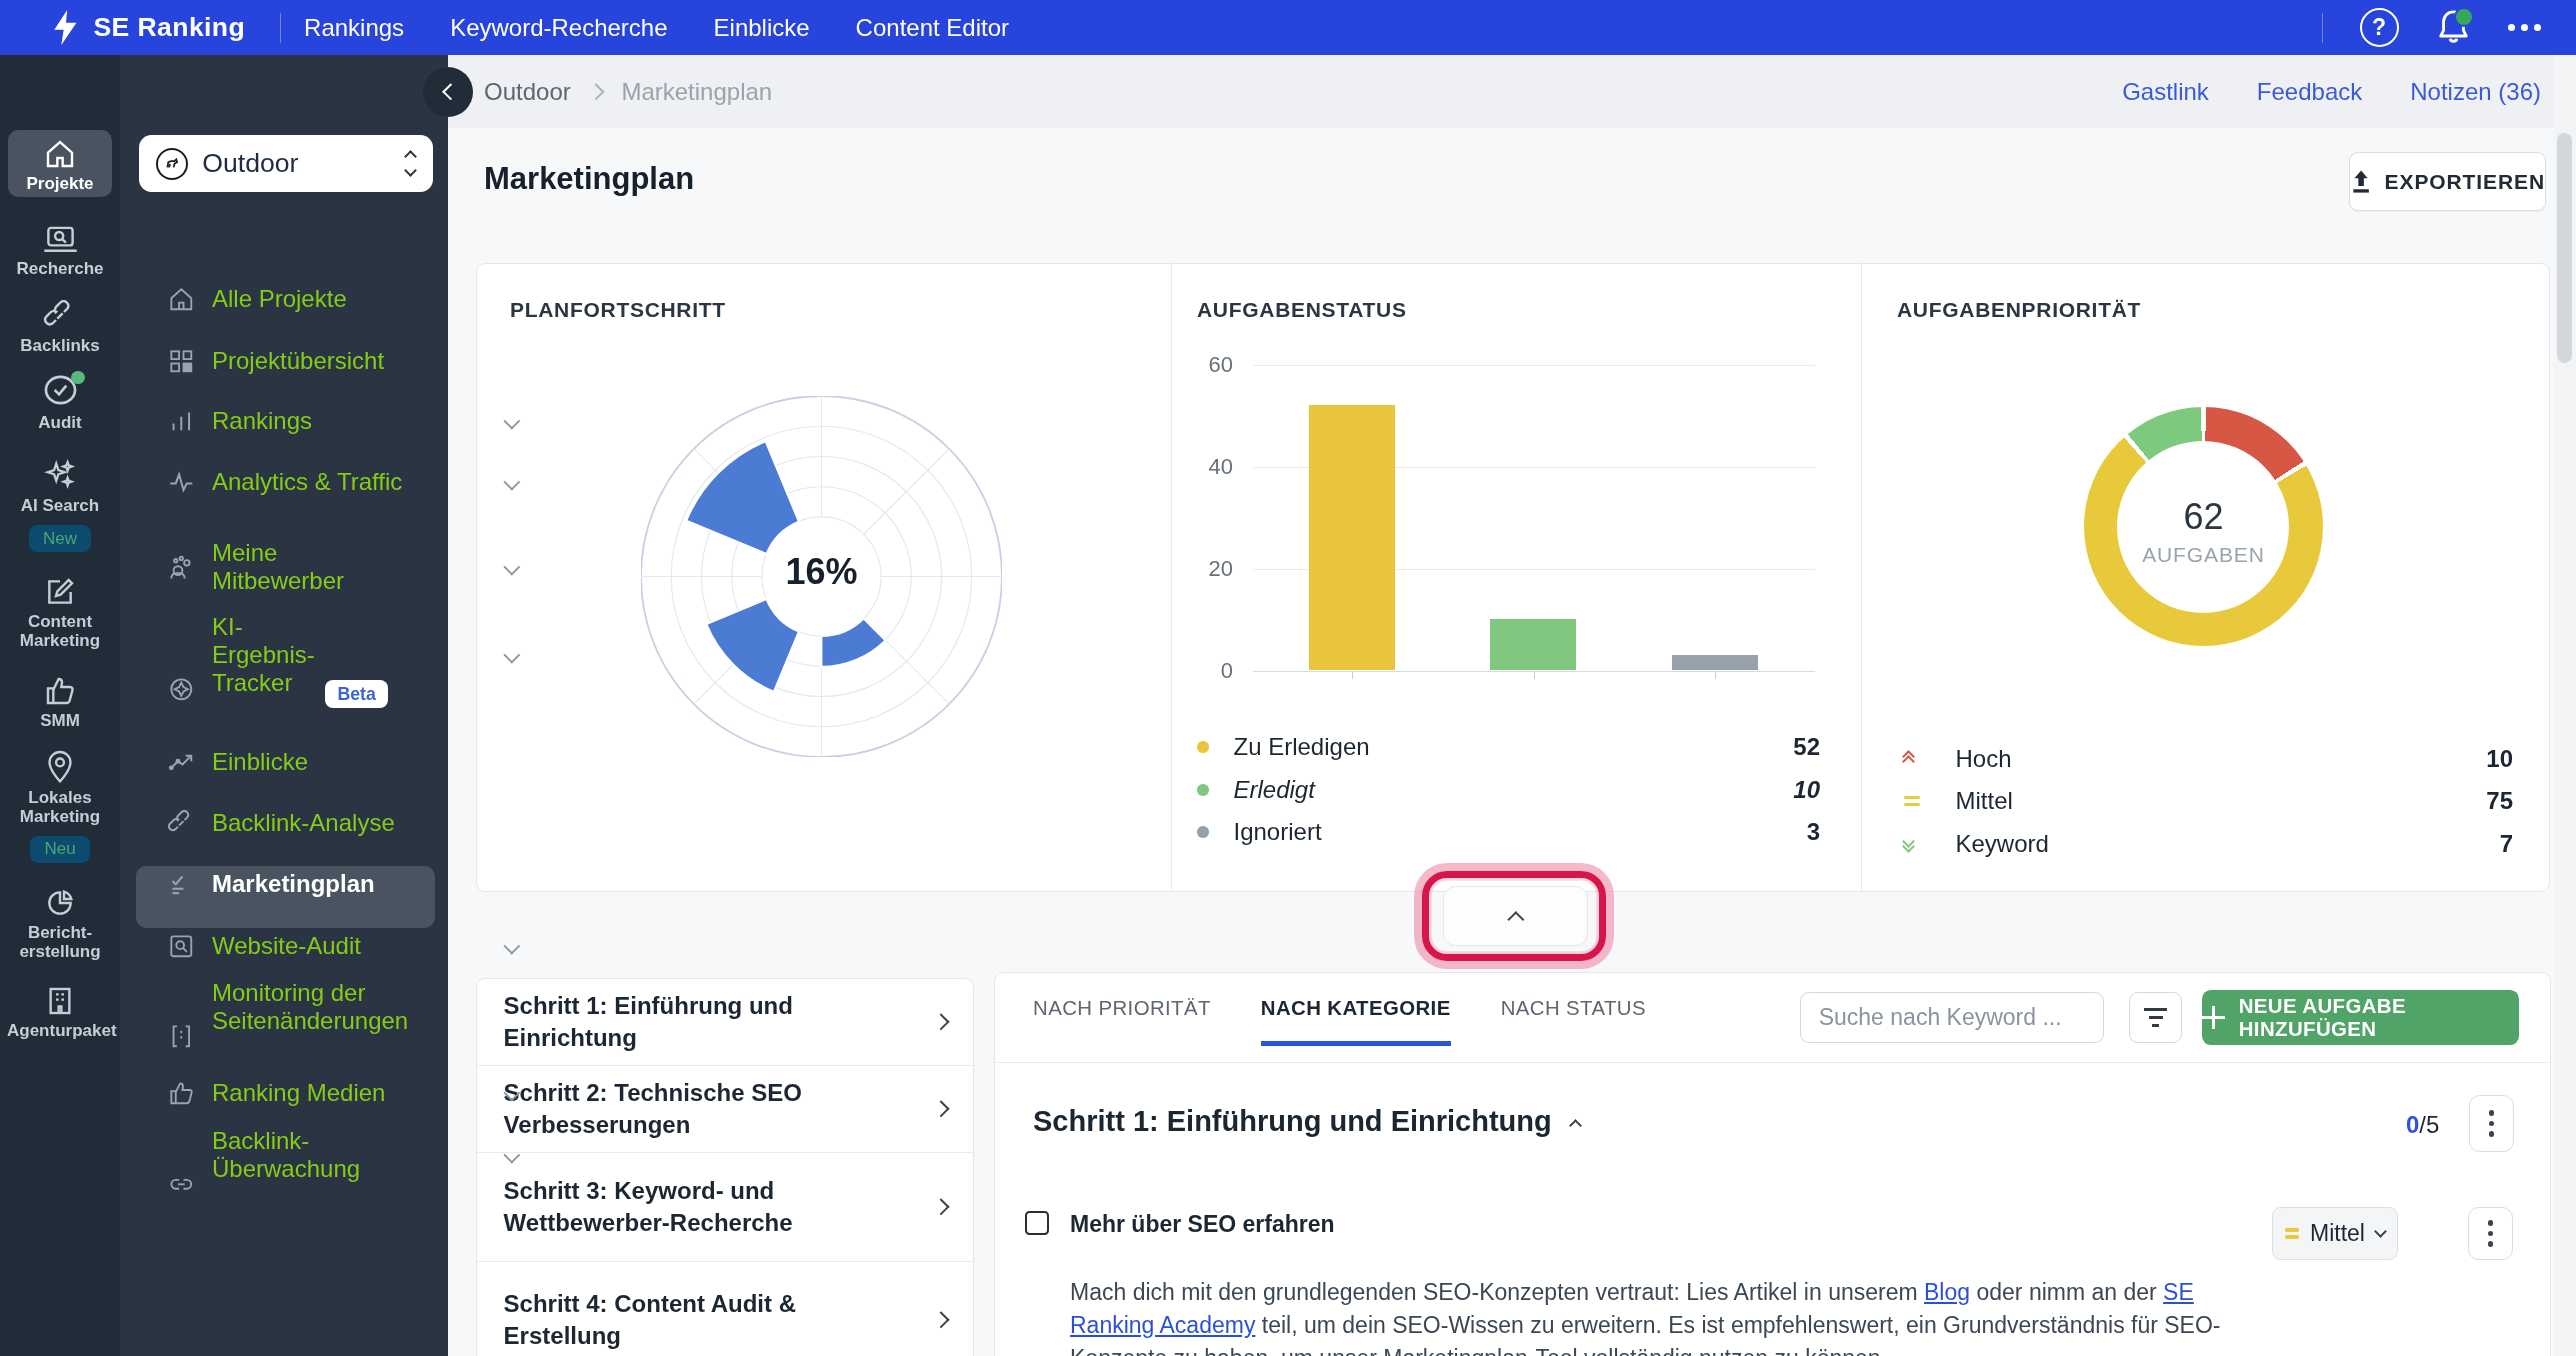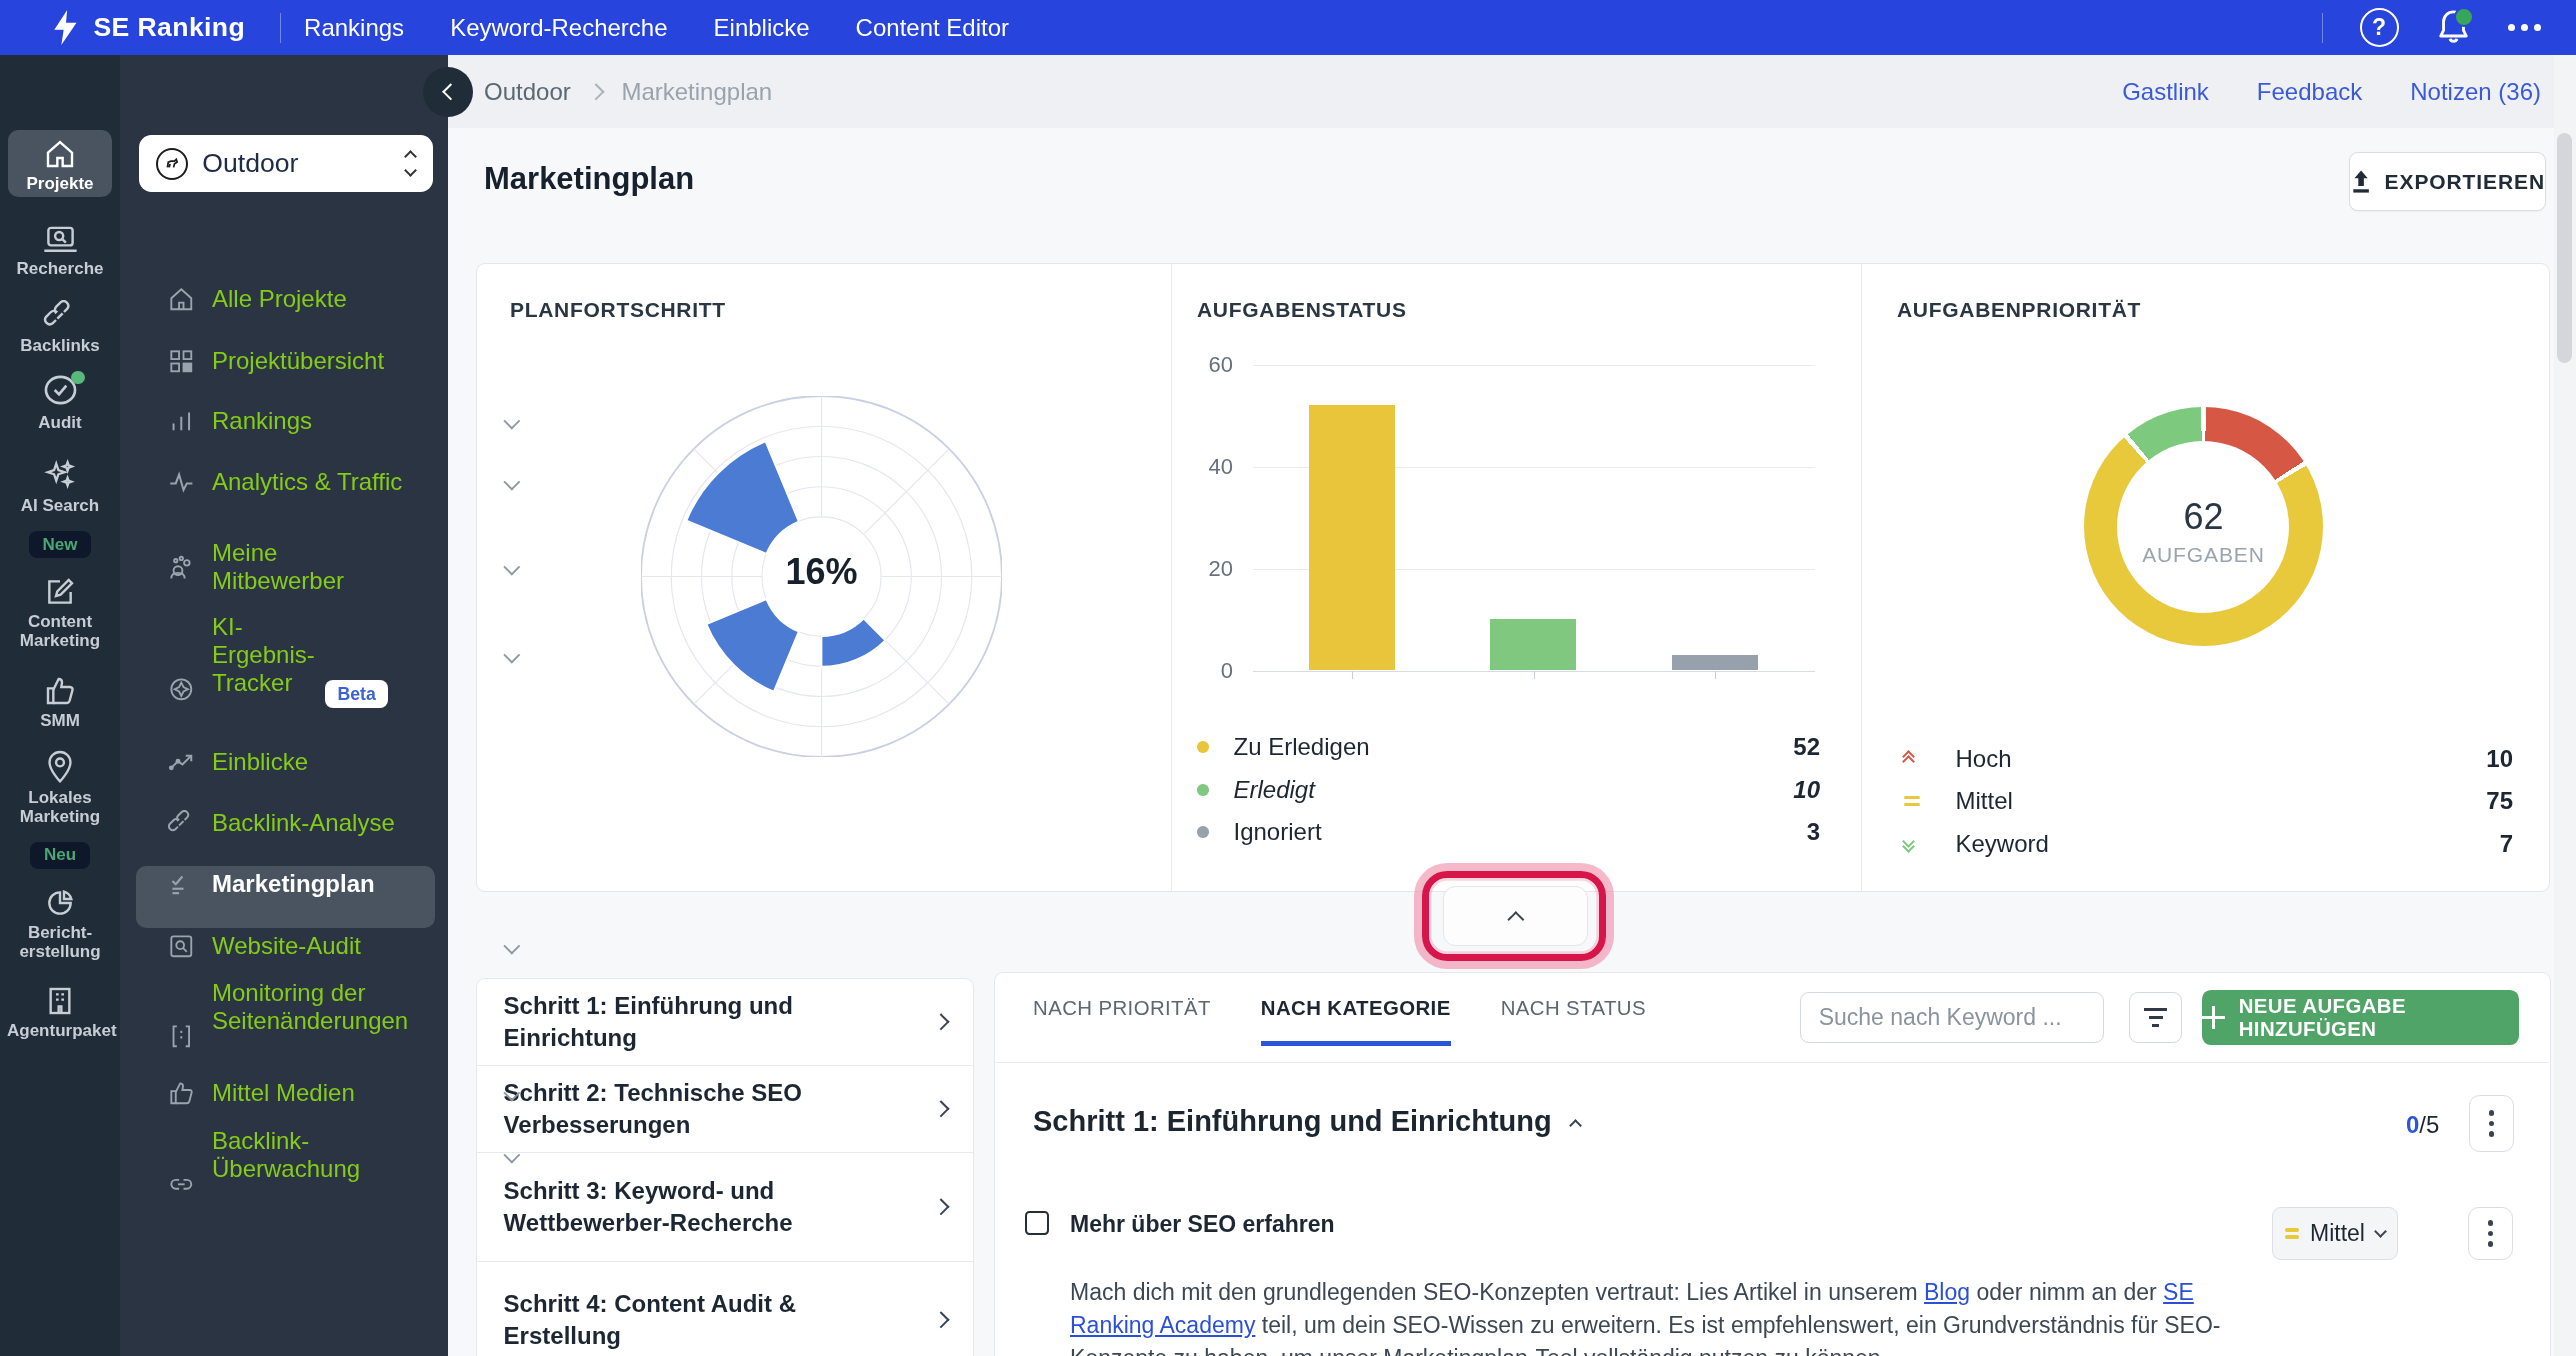--- a/index.html
+++ b/index.html
@@ -23,21 +23,21 @@
   .dots-h i{width:7px;height:7px;border-radius:50%;background:#fff;}
   
   .rail{left:0;top:55px;width:120px;height:1302px;background:#212c39;z-index:20;}
   .rail-item{position:absolute;left:0;width:120px;display:flex;flex-direction:column;align-items:center;gap:5.3px;cursor:pointer;}
   .rail-item .rlabel{color:#c7cdd4;font-size:17px;font-weight:bold;text-align:center;line-height:18.6px;width:106px;}
   .rail-item svg{stroke:#c7cdd4;}
   .rail-active{left:8px;top:75px;width:104px;height:67px;background:#4a5461;border-radius:10.6px;}
   .rail-active::after{content:"";position:absolute;right:-8px;top:26.6px;border:8px solid transparent;border-left-color:#4a5461;}
   .rail-item.sel svg{stroke:#fff;}
   .rail-item.sel .rlabel{color:#fff;}
-  .badge-green{background:#0f172a;color:#4aa771;font-size:17px;font-weight:bold;border-radius:8px;padding:3.5px 14px;margin-top:10px;}
+  .badge-green{background:#0c4a6e;color:#4aa771;font-size:17px;font-weight:normal;border-radius:8px;padding:3.5px 14px;margin-top:4px;}
   .audit-dot{position:absolute;top:-3.5px;right:-7px;width:13.3px;height:13.3px;background:#58b97b;border-radius:50%;}
   
   .sidebar{left:120px;top:55px;width:328px;height:1302px;background:#2a3443;z-index:20;}
   .sb-head{position:absolute;left:44px;top:78px;color:#fff;font-size:26.6px;font-weight:bold;}
   .collapse-circle{position:absolute;left:423px;top:67px;width:50px;height:50px;border-radius:50%;
                    background:#212c39;display:flex;align-items:center;justify-content:center;z-index:40;cursor:pointer;}
   .proj-pill{position:absolute;left:18.6px;top:80px;width:294px;height:57px;background:#fff;border-radius:12.4px;
              display:flex;align-items:center;padding:0 17.7px;box-sizing:border-box;cursor:pointer;}
   .proj-avatar{width:32px;height:32px;border-radius:50%;border:2.7px solid #1d1d1d;box-sizing:border-box;
                display:flex;align-items:center;justify-content:center;background:#fff;}
@@ -393,21 +393,21 @@
       </span>
     <span class="sb-label" style="width:221px">Monitoring der Seitenänderungen</span>
   </div>
   <div class="sb-item" style="top:1038px">
     <span class="sb-icon">
         <svg width="26.6" height="26.6" viewBox="0 0 24 24" fill="none" stroke-width="1.7">
           <path d="M3 10 H7 V21 H3 Z"></path>
           <path d="M7 11 L11 3 C12.5 3 13.5 4 13.5 5.5 L13 9 H19.5 C21 9 21.7 10.2 21.3 11.5 L19.2 19.3 C18.9 20.3 18 21 17 21 H7"></path>
         </svg>
       </span>
-    <span class="sb-label">Mittel Medien</span>
+    <span class="sb-label">Ranking Medien</span>
     <span class="sb-chev chv chv-down"></span>
   </div>
   <div class="sb-item" style="top:1100px">
     <span class="sb-icon" style="top:16px">
         <svg width="26.6" height="26.6" viewBox="0 0 24 24" fill="none" stroke-width="1.7">
           <path d="M9 12 H15"></path>
           <path d="M10 16 H7 A4 4 0 0 1 7 8 H10"></path>
           <path d="M14 8 H17 A4 4 0 0 1 17 16 H14"></path>
         </svg>
       </span>

